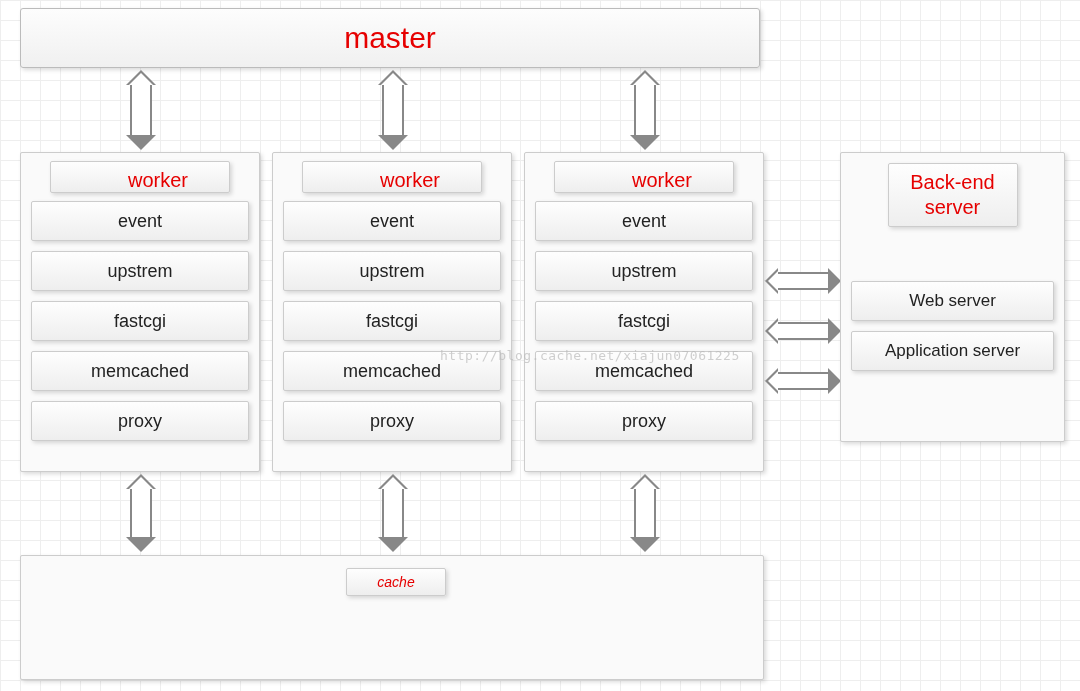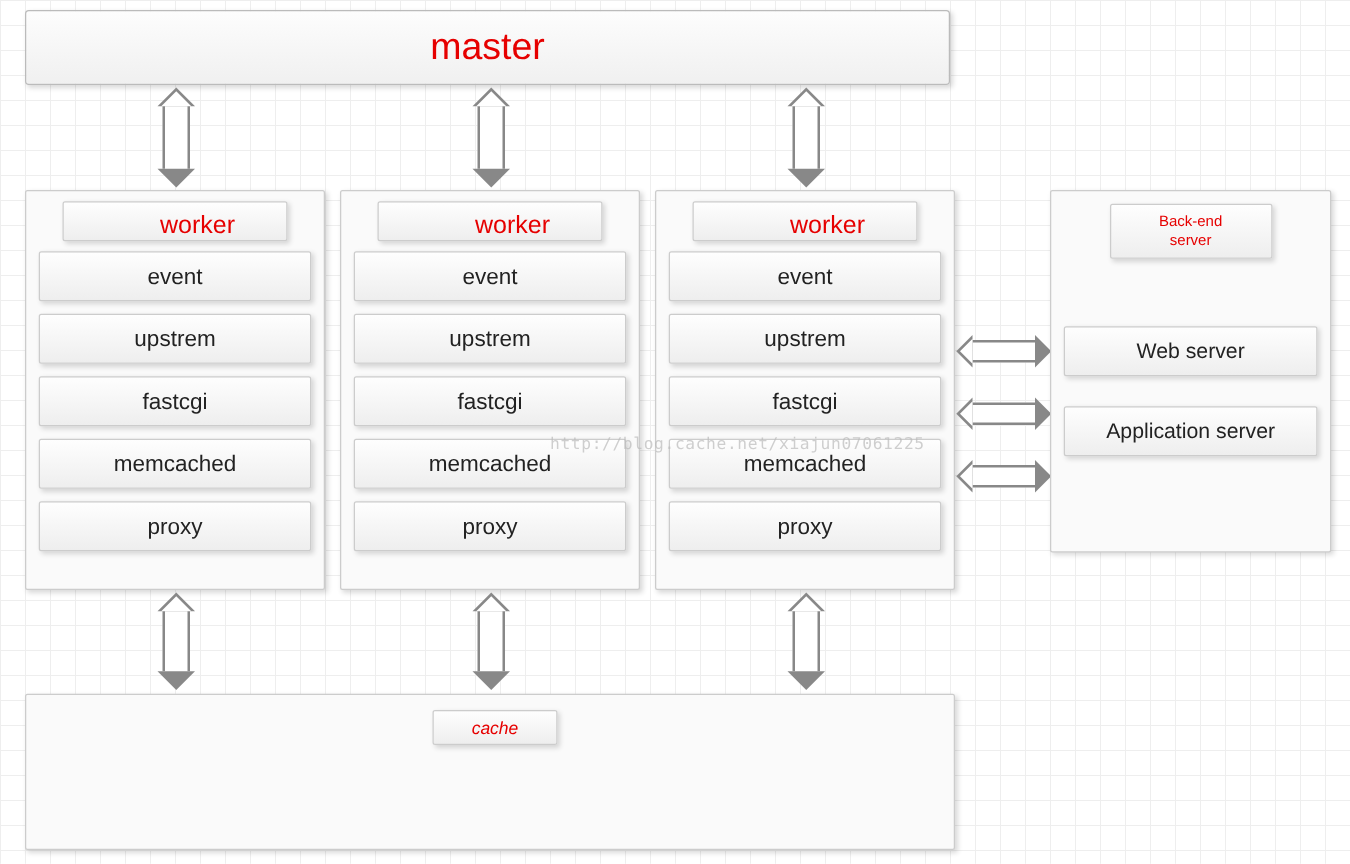--- a/index.html
+++ b/index.html
@@ -86,29 +86,29 @@
   }
   .backend-title {
     background: linear-gradient(#fefefe, #eee);
     border: 1px solid #ccc;
     border-radius: 2px;
     width: 130px;
     margin: 0 auto 54px;
     padding: 6px 0;
     text-align: center;
     color: #e60000;
-    font-size: 12px;
+    font-size: 20px;
     line-height: 1.25;
   }
   .backend-item {
     background: linear-gradient(#fefefe, #eee);
     border: 1px solid #ccc;
     border-radius: 2px;
     height: 40px;
-    margin-bottom: 24px;
+    margin-bottom: 10px;
     font-size: 17px;
     color: #222;
     display: flex;
     align-items: center;
     justify-content: center;
   }
   .cache-box {
     position: absolute;
     left: 20px;
     top: 555px;

